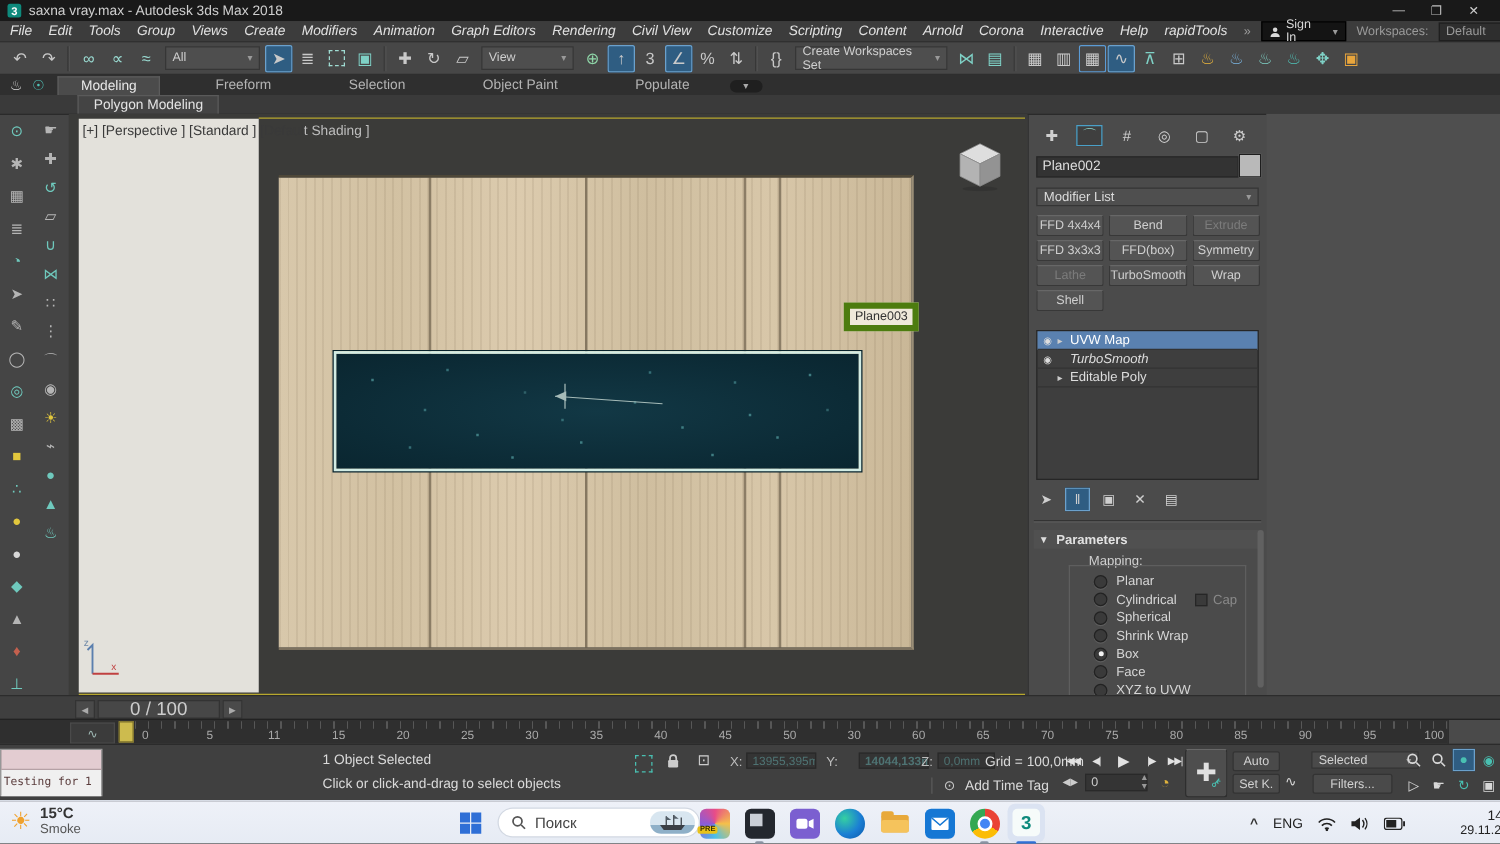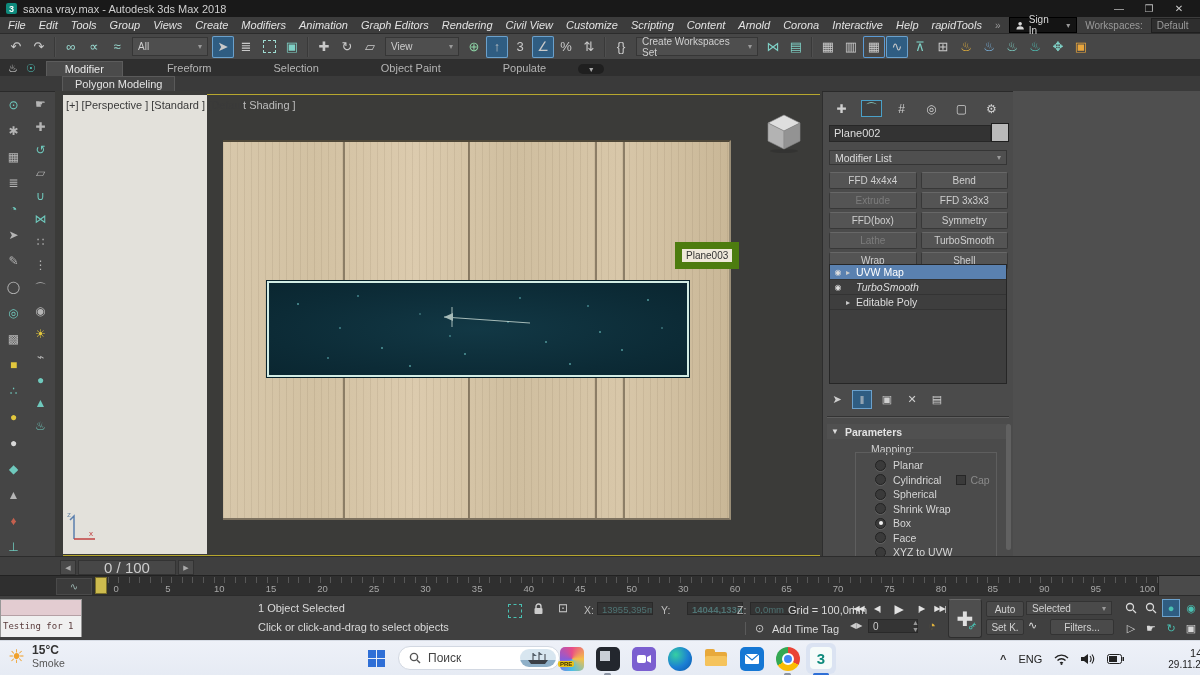--- a/index.html
+++ b/index.html
@@ -49,31 +49,31 @@
   #wood{position:absolute;left:168px;top:49px;width:508px;height:380px;
     background:repeating-linear-gradient(90deg,rgba(101,82,58,.10) 0 1.5px,rgba(0,0,0,0) 1.5px 7px),
     linear-gradient(90deg,#d8c8ab 0%,#d2c1a2 18%,#dccbae 38%,#cfbe9f 58%,#d8c7a9 78%,#c9b797 100%);
     border-top:2px solid #4e4738;border-bottom:2px solid #7d7260;border-right:2px solid #9a8e77;box-sizing:border-box;}
   .seam{position:absolute;top:0;bottom:0;width:2px;background:rgba(66,54,38,.5);}
   #plane{position:absolute;left:44px;top:139px;width:418px;height:92px;background:
      radial-gradient(ellipse at 50% 50%, #123845 0%, #0c2b36 70%, #0a2630 100%);
      border:2px solid #d2ece4;box-shadow:0 0 0 1px #09232c;}
   .speck{position:absolute;left:0;top:0;width:2px;height:2px;
      box-shadow:28px 20px #3f7d82,70px 44px #356e76,112px 64px #3f7d82,150px 30px #2f6068,195px 70px #3f7d82,238px 38px #356e76,276px 58px #3f7d82,318px 22px #356e76,352px 66px #3f7d82,392px 44px #2f6068,58px 74px #356e76,140px 82px #3f7d82,250px 14px #356e76,300px 80px #3f7d82,88px 12px #356e76,378px 16px #3f7d82,180px 52px #356e76,330px 48px #3f7d82;}
-  #tooltip{position:absolute;left:620px;top:151px;background:#efe9da;border:7px solid #4d7c0f;color:#333;font-size:10px;padding:0 4px;height:13px;line-height:13px;}
+  #tooltip{position:absolute;left:620px;top:151px;background:#efe9da;border:5px solid #4d7c0f;color:#333;font-size:10px;padding:0 4px;height:13px;line-height:13px;}
   
   #cmd{left:822px;top:92px;width:191px;height:464px;background:#4b4b4b;border-left:1px solid #2e2e2e;box-sizing:border-box;}
   #rempty{left:1013px;top:91px;width:187px;height:465px;background:#4f4f4f;}
   #ctabs{position:absolute;left:8px;top:8px;display:flex;gap:9px;}
   .ctab{width:21px;height:17px;display:flex;align-items:center;justify-content:center;color:#cfcfcf;font-size:12px;}
   .ctab.act{box-shadow:0 0 0 1px #4aa0c8 inset;background:#3f3f3f;color:#8fd8cc;}
   #objname{position:absolute;left:6px;top:33px;width:152px;height:15px;background:#333;border:1px solid #272727;color:#ddd;font-size:11px;padding:0 4px;line-height:15px;}
   #swatch{position:absolute;left:168px;top:31px;width:16px;height:17px;background:#b9b9b9;border:1px solid #1e1e1e;}
   #modlist{position:absolute;left:6px;top:58px;width:178px;height:15px;background:#4f4f4f;border:1px solid #353535;display:flex;align-items:center;justify-content:space-between;padding:0 5px;box-sizing:border-box;color:#dcdcdc;font-size:10.5px;}
-  #modgrid{position:absolute;left:6px;top:80px;width:179px;display:grid;grid-template-columns:1fr 1fr;gap:3px 4px;}
+  #modgrid{position:absolute;left:6px;top:80px;width:179px;display:grid;grid-template-columns:1fr 1fr 1fr;gap:3px 4px;}
   .cbtn{height:15px;background:#545454;border:1px solid #383838;border-top-color:#676767;color:#cfcfcf;font-size:10px;display:flex;align-items:center;justify-content:center;border-radius:2px;}
   .cbtn.dis{color:#7c7c7c;}
   #stack{position:absolute;left:6px;top:172px;width:178px;height:120px;background:#3e3e3e;border:1px solid #262626;box-sizing:border-box;}
   .srow{height:14px;display:flex;align-items:center;border-bottom:1px solid #333;font-size:10.5px;color:#ddd;}
   .srow.sel{background:#5a81b0;color:#fff;}
   .seye{width:16px;text-align:center;font-size:8px;color:#ddd;}
   .sexp{width:10px;font-size:8px;color:#ccc;}
   .slbl.it{font-style:italic;}
   #stacktools{position:absolute;left:4px;top:298px;display:flex;gap:5px;}
   .stool{width:20px;height:19px;display:flex;align-items:center;justify-content:center;color:#cfcfcf;font-size:11px;}
@@ -122,21 +122,21 @@
   #playback{position:absolute;left:850px;top:5px;display:flex;gap:3px;}
   .pbtn{height:15px;min-width:16px;display:flex;align-items:center;justify-content:center;color:#e2e2e2;font-size:8px;letter-spacing:-1px;}
   .pbtn.play{font-size:12px;min-width:22px;letter-spacing:0;}
   #fspin{position:absolute;left:868px;top:23px;width:50px;height:14px;background:#343434;border:1px solid #292929;color:#ccc;font-size:10px;line-height:14px;padding:0 4px;box-sizing:border-box;}
   #fspinarrows{position:absolute;left:912px;top:23px;font-size:7px;color:#999;line-height:7px;}
   #prevnext{position:absolute;left:850px;top:25px;color:#ccc;font-size:8px;}
   #clockico{position:absolute;left:928px;top:22px;color:#e0b23c;font-size:13px;}
   #setkeys{position:absolute;left:948px;top:3px;width:32px;height:37px;background:#4e4e4e;border:1px solid #2e2e2e;border-top-color:#686868;border-radius:3px;display:flex;align-items:center;justify-content:center;color:#e0e0e0;font-size:20px;}
   #setkeys .keyacc{position:absolute;margin-left:16px;margin-top:14px;color:#49c0b2;font-size:10px;transform:rotate(40deg);}
   .sbtn{position:absolute;background:#4a4a4a;border:1px solid #333;color:#d2d2d2;font-size:10px;display:flex;align-items:center;justify-content:center;border-radius:2px;}
-  #seldrop{position:absolute;left:1026px;top:5px;width:86px;height:14px;background:#4a4a4a;border:1px solid #333;display:flex;align-items:center;justify-content:space-between;padding:0 5px;box-sizing:border-box;color:#d2d2d2;font-size:10px;}
+  #seldrop{position:absolute;left:1049px;top:5px;width:86px;height:14px;background:#4a4a4a;border:1px solid #333;display:flex;align-items:center;justify-content:space-between;padding:0 5px;box-sizing:border-box;color:#d2d2d2;font-size:10px;}
   #keyfilt{position:absolute;left:1028px;top:23px;color:#d8d8d8;font-size:11px;}
   #nav{position:absolute;left:1122px;top:3px;display:grid;grid-template-columns:repeat(4,18px);grid-auto-rows:18px;gap:2px;}
   .nbtn{display:flex;align-items:center;justify-content:center;color:#d8d8d8;font-size:11px;}
   .nbtn.act{background:#2f5d82;box-shadow:0 0 0 1px #6ba1cc inset;}
   
   #taskbar{left:0;top:640px;width:1200px;height:35px;background:linear-gradient(#eef1f8,#e6ebf4);border-top:1px solid #d7dce5;box-sizing:border-box;color:#333;}
   #weather{position:absolute;left:8px;top:3px;display:flex;align-items:center;gap:7px;}
   #wsun{font-size:19px;color:#f0a12c;}
   #wtemp{font-size:12px;font-weight:bold;color:#333;line-height:13px;}
   #wdesc{font-size:10.5px;color:#555;line-height:12px;}
@@ -341,21 +341,21 @@
         <span style="color: rgb(232, 165, 60);">▣</span>
       </div>
     </div>
 
   <div id="ribbonrow" class="abs">
     <div id="ribicons">
         <span class="ribico">♨</span>
         <span class="ribico" style="color: rgb(79, 195, 184);">☉</span>
       </div>
     <div id="ribtabs" style="display:flex;gap:26px;">
-        <span class="rtab act">Modifier</span>
+        <span class="rtab act">Modeling</span>
         <span class="rtab">Freeform</span>
         <span class="rtab">Selection</span>
         <span class="rtab">Object Paint</span>
         <span class="rtab">Populate</span>
       </div>
     <div id="ribpill">
         <span>▼</span>
       </div>
   </div>
   <div id="subrow" class="abs">
@@ -612,21 +612,21 @@
     <div class="fnav" style="left:178px;">▶</div>
   </div>
 
   <div id="ruler" class="abs">
     <div id="rmode">∿</div>
     <div id="rtrack">
       <div id="rticks"></div>
       <div id="rlabels">
           <span class="tick" style="left: 2%;">0</span>
           <span class="tick" style="left: 6.85%;">5</span>
-          <span class="tick" style="left: 11.7%;">10</span>
+          <span class="tick" style="left: 11.7%;">11</span>
           <span class="tick" style="left: 16.55%;">15</span>
           <span class="tick" style="left: 21.4%;">20</span>
           <span class="tick" style="left: 26.25%;">25</span>
           <span class="tick" style="left: 31.1%;">30</span>
           <span class="tick" style="left: 35.95%;">35</span>
           <span class="tick" style="left: 40.8%;">40</span>
           <span class="tick" style="left: 45.65%;">45</span>
           <span class="tick" style="left: 50.5%;">50</span>
           <span class="tick" style="left: 55.35%;">30</span>
           <span class="tick" style="left: 60.2%;">60</span>

